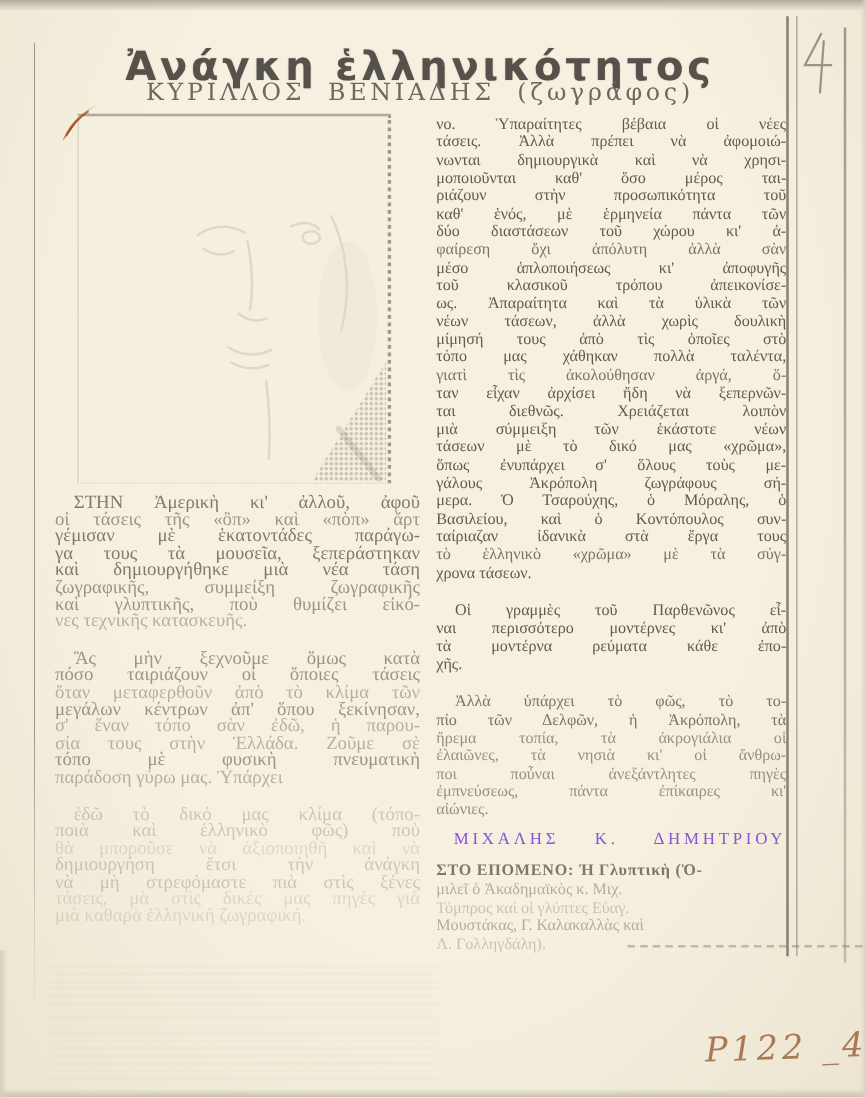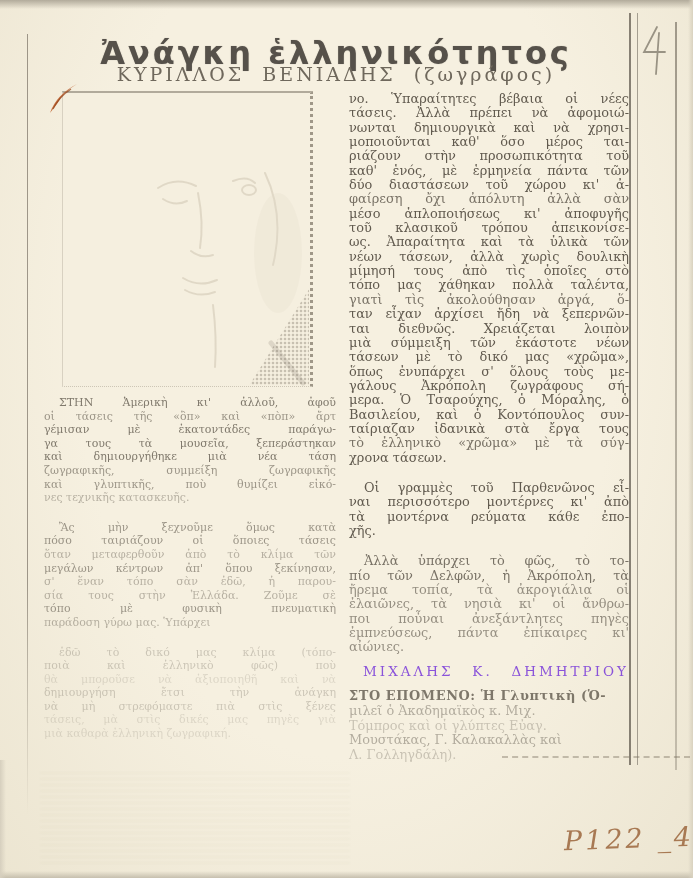--- a/index.html
+++ b/index.html
@@ -60,22 +60,22 @@
   }
   .photo .hatch{
     position:absolute;right:1px;bottom:1px;width:62px;height:96px;
     background-image:radial-gradient(rgba(90,80,65,.7) 1px, transparent 1.7px);
     background-size:4px 4px;
     clip-path:polygon(100% 0,100% 100%,4% 100%);
     opacity:.42;
   }
   .tear{position:absolute;left:47px;top:81px;}
 
-  .col{position:absolute;color:#564f44;}
-  .col-left{left:44px;top:396px;width:292px;font-size:11px;line-height:13.6px;color:#5f584c;}
+  .col{position:absolute;color:#564f44;font-family:Liberation Serif, serif;}
+  .col-left{left:44px;top:396px;width:292px;font-size:15px;line-height:13.6px;color:#5f584c;}
   .col-right{left:349px;top:92px;width:280px;font-size:12.9px;line-height:14.35px;}
   .para + .para{margin-top:16px;}
   .tline{text-align:justify;text-align-last:justify;}
   .tline.last{text-align-last:auto;}
   .tline.ind{padding-left:15px;}
   .f0{opacity:.93}.f1{opacity:.78}.f2{opacity:.6}.f3{opacity:.42}.f4{opacity:.28}.f5{opacity:.17}
   .sig{
     margin-top:9px;font-size:13.5px;letter-spacing:3px;
     text-align:justify;text-align-last:justify;padding-left:14px;color:#6d28d9;
   }

